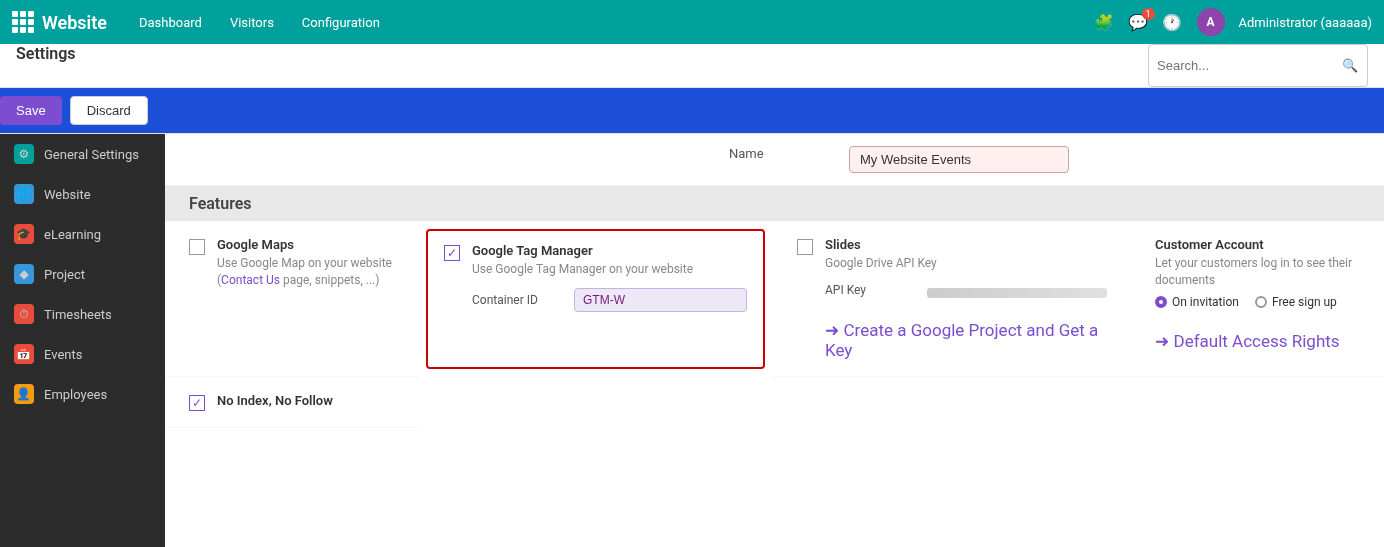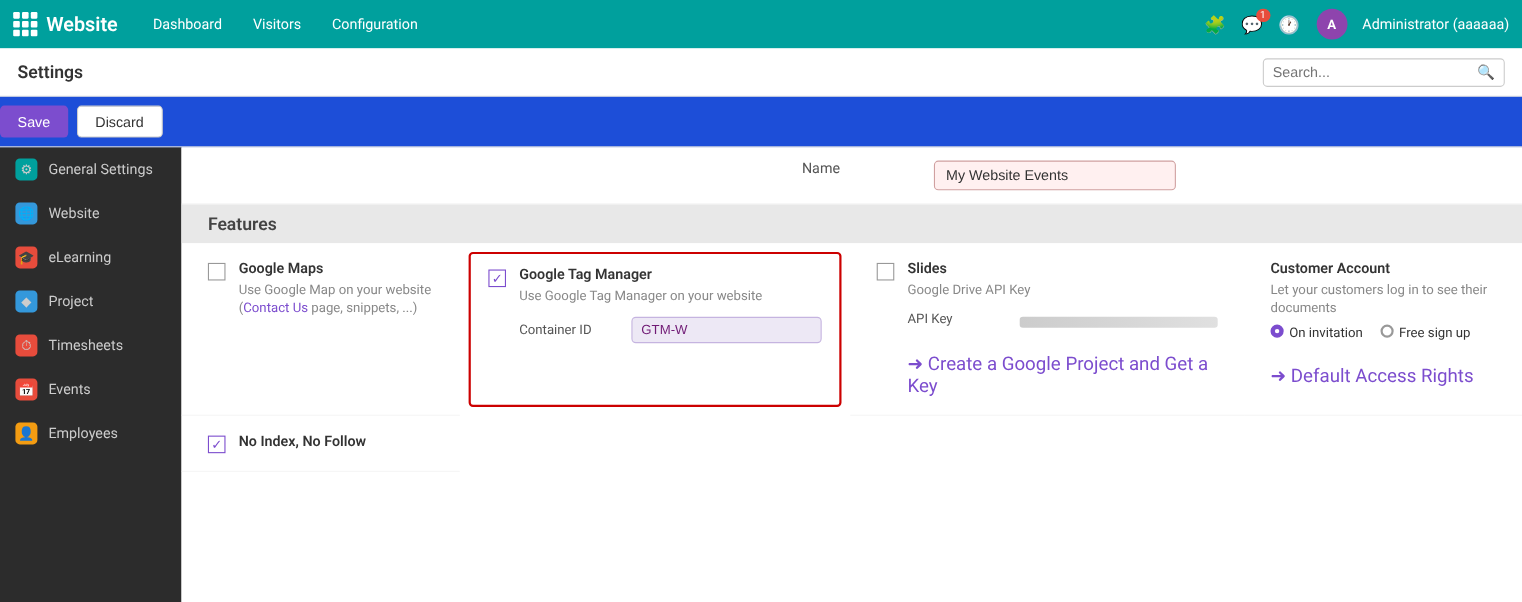--- a/index.html
+++ b/index.html
@@ -73,21 +73,20 @@
       color: white; font-size: 12px; font-weight: bold;
     }
     .user-name { color: white; font-size: 13px; cursor: pointer; }
 
     
     .settings-header {
       background: white;
       border-bottom: 1px solid #e0e0e0;
       padding: 0 16px;
       display: flex;
-      align-items: center;
       height: 44px;
     }
     .settings-title {
       font-size: 16px;
       font-weight: 600;
       color: #333;
       flex: 1;
     }
     .search-box {
       display: flex;
@@ -288,20 +287,21 @@
     .link-arrow::before { content: '➜ '; }
 
     .radio-group {
       display: flex;
       gap: 16px;
       margin-top: 6px;
       align-items: center;
     }
     .radio-option {
       display: flex;
+      align-items: center;
       gap: 5px;
       font-size: 12px;
       cursor: pointer;
     }
     .radio-dot {
       width: 12px; height: 12px;
       border-radius: 50%;
       border: 2px solid #999;
       display: flex; align-items: center; justify-content: center;
     }

